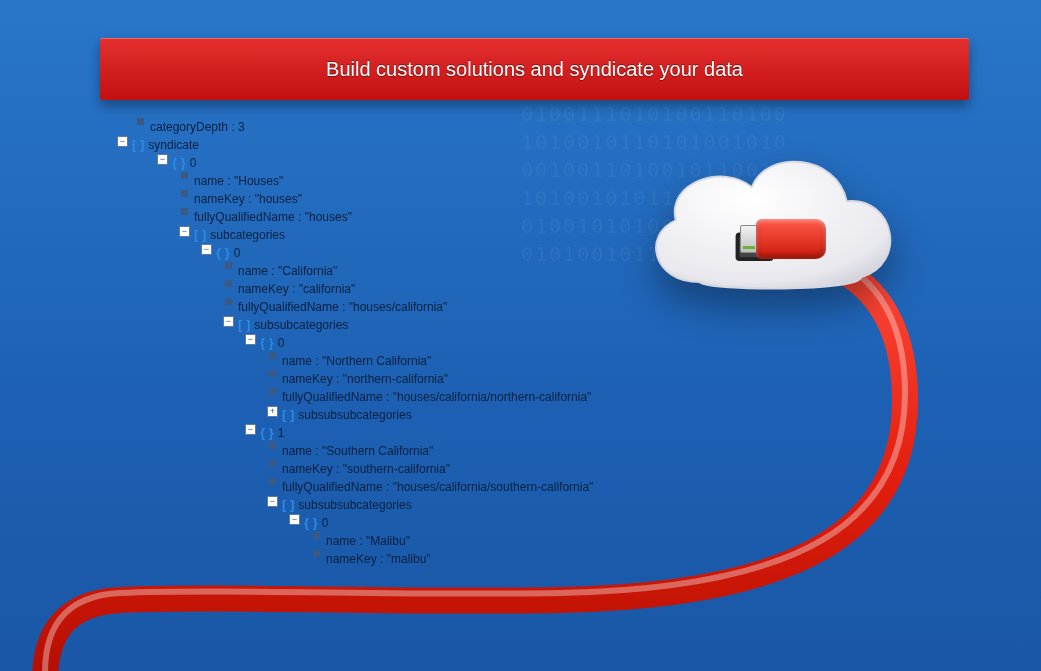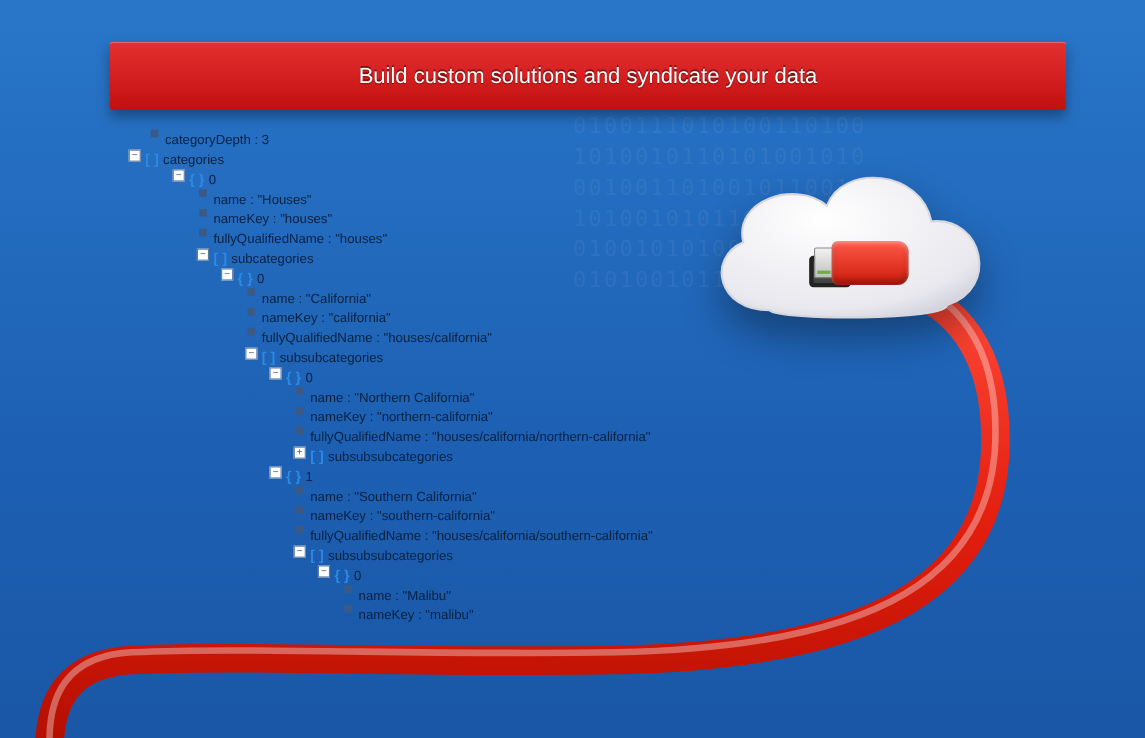--- a/index.html
+++ b/index.html
@@ -200,21 +200,21 @@
   <div class="tree">
 
     <div class="node">
       <span class="bullet"></span>
       <span class="key">categoryDepth : 3</span>
     </div>
 
     <div class="node" style="margin-left:-18px">
       <span class="toggle">−</span>
       <span class="brackets">[ ]</span>
-      <span class="key">categories</span>
+      <span class="key">syndicate</span>
     </div>
 
     <div class="node">
       <span class="indent"></span>
       <span class="toggle">−</span>
       <span class="brackets">{ }</span>
       <span class="key">0</span>
     </div>
 
     <div class="node">

